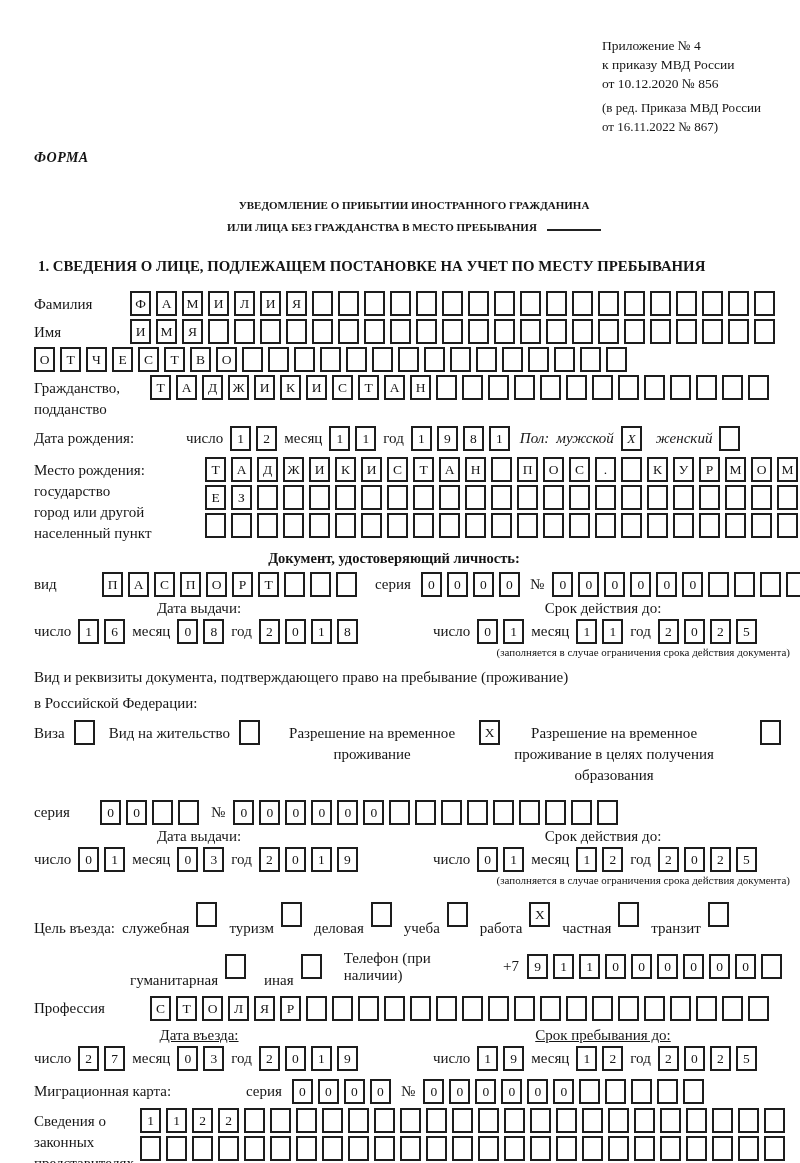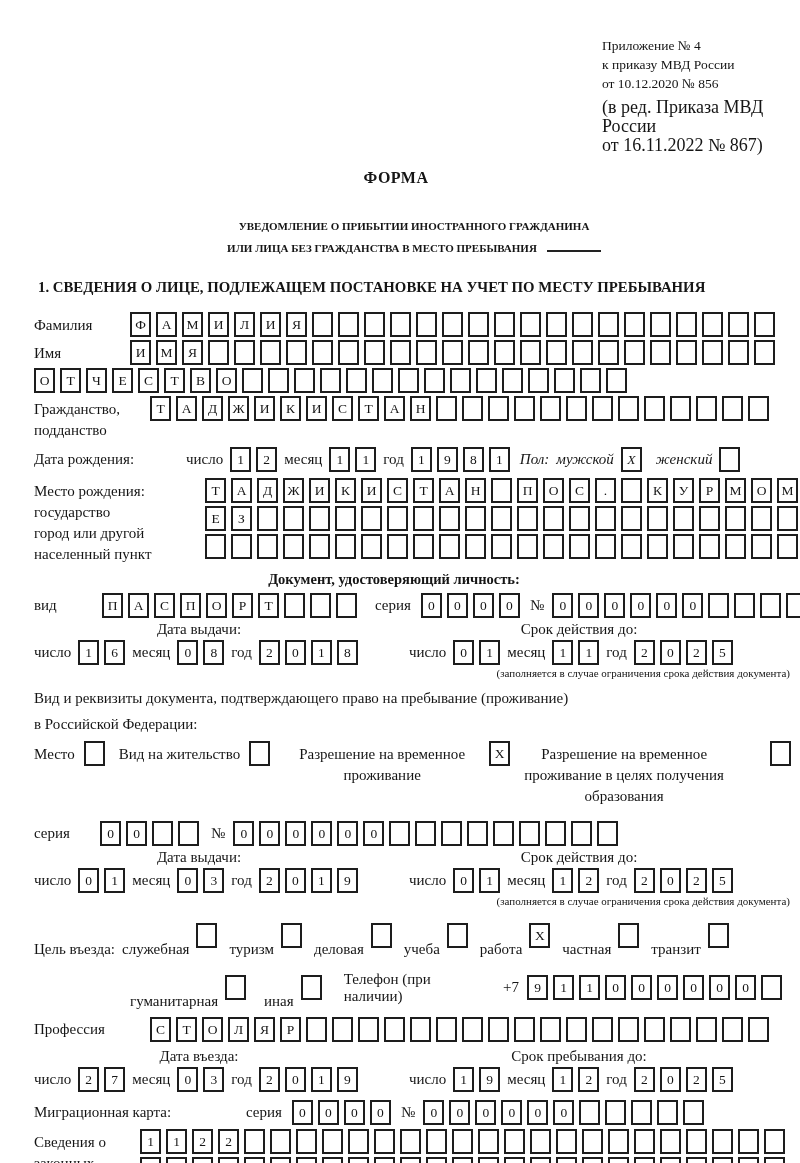--- a/index.html
+++ b/index.html
@@ -4,22 +4,22 @@
 <style>
   * { box-sizing: border-box; }
   body { margin: 0; background: #ffffff; }
   .page {
     width: 800px; height: 1163px; margin: 0 auto; background: #ffffff;
     font-family: "Liberation Serif", "DejaVu Serif", serif;
     color: #151515; font-size: 15px; padding: 36px 6px 10px 34px; overflow: hidden;
   }
   
   .appendix { margin-left: auto; width: 192px; font-size: 13.5px; line-height: 19px; }
-  .edition { margin-top: 5px; font-size: 18px; }
-  .form-word { text-align: center; font-weight: bold; font-size: 16px; margin: 14px 36px 0 0; letter-spacing: .5px; }
+  .edition { margin-top: 5px; font-size: 13px; }
+  .form-word { text-align: left; font-weight: bold; font-size: 14px; margin: 14px 36px 0 0; letter-spacing: .5px; font-style: italic; }
   
   .title { text-align: center; font-weight: bold; font-size: 11px; line-height: 22px; margin-top: 28px; }
   .blank-line { display: inline-block; width: 54px; border-bottom: 2px solid #222; margin-left: 10px; }
   .section-heading { font-weight: bold; font-size: 14.8px; margin: 20px 0 16px 4px; }
   
   .box-row { display: inline-flex; flex-wrap: nowrap; }
   .cell {
     width: 21px; height: 25px; border: 2px solid #1d1d1d; margin-right: 5px;
     display: inline-flex; align-items: center; justify-content: center;
     font-size: 13.5px; flex-shrink: 0; background: #fff;
@@ -28,21 +28,21 @@
   
   .frow { display: flex; align-items: flex-start; margin-bottom: 3px; }
   .flabel { flex-shrink: 0; line-height: 21px; padding-top: 3px; }
   .w95 { width: 96px; } .w115 { width: 116px; } .w145 { width: 146px; } .w170 { width: 171px; }
   .mt6 { margin-top: 6px; }
   .stack > .box-row { margin-bottom: 3px; display: flex; }
   
   .dg { display: inline-flex; align-items: center; }
   .dg .dlbl { margin: 0 7px; }
   .dg .dlbl:first-child { margin-left: 0; }
-  .duo { display: flex; margin-top: 2px; }
+  .duo { display: flex; margin-top: 2px; gap: 24px; }
   .duo-left { width: 375px; flex-shrink: 0; }
   .duo-right { flex: 1; }
   .duo-heading { text-align: center; margin-bottom: 2px; }
   .duo-left .duo-heading { width: 330px; }
   .duo-right .duo-heading { width: 340px; }
   .note { text-align: right; font-size: 11px; margin: 2px 4px 6px 0; }
   .doc-heading { text-align: center; font-weight: bold; font-size: 14.5px; margin: 6px 40px 5px 0; }
   .intro { line-height: 26px; margin-top: 6px; }
   
   .options { display: flex; align-items: flex-start; margin: 4px 0 14px 0; }
@@ -408,21 +408,21 @@
     </div>
   </div>
   <div class="note">(заполняется в случае ограничения срока действия документа)</div>
 
   <div class="intro">
     <div>Вид и реквизиты документа, подтверждающего право на пребывание (проживание)</div>
     <div>в Российской Федерации:</div>
   </div>
   <div class="options">
     <div class="opt">
-      <span class="olbl">Место</span>
+      <span class="olbl">Виза</span>
       <span class="box-row">
           <span class="cell"></span>
         </span>
     </div>
     <div class="opt">
       <span class="olbl">Вид на жительство</span>
       <span class="box-row">
           <span class="cell"></span>
         </span>
     </div>
@@ -595,21 +595,21 @@
         <span class="cell"></span>
         <span class="cell"></span>
         <span class="cell"></span>
         <span class="cell"></span>
         <span class="cell"></span>
         <span class="cell"></span>
         <span class="cell"></span>
       </div>
   </div>
 
-  <div class="duo" style="margin-top:6px;">
+  <div class="duo" style="margin-top:6px;text-decoration:underline;">
     <div class="duo-left">
       <div class="duo-heading">Дата въезда:</div>
       <div class="dg">
         <span class="dlbl">число</span>
         <span class="box-row">
             <span class="cell">2</span>
             <span class="cell">7</span>
           </span>
         <span class="dlbl">месяц</span>
         <span class="box-row">

